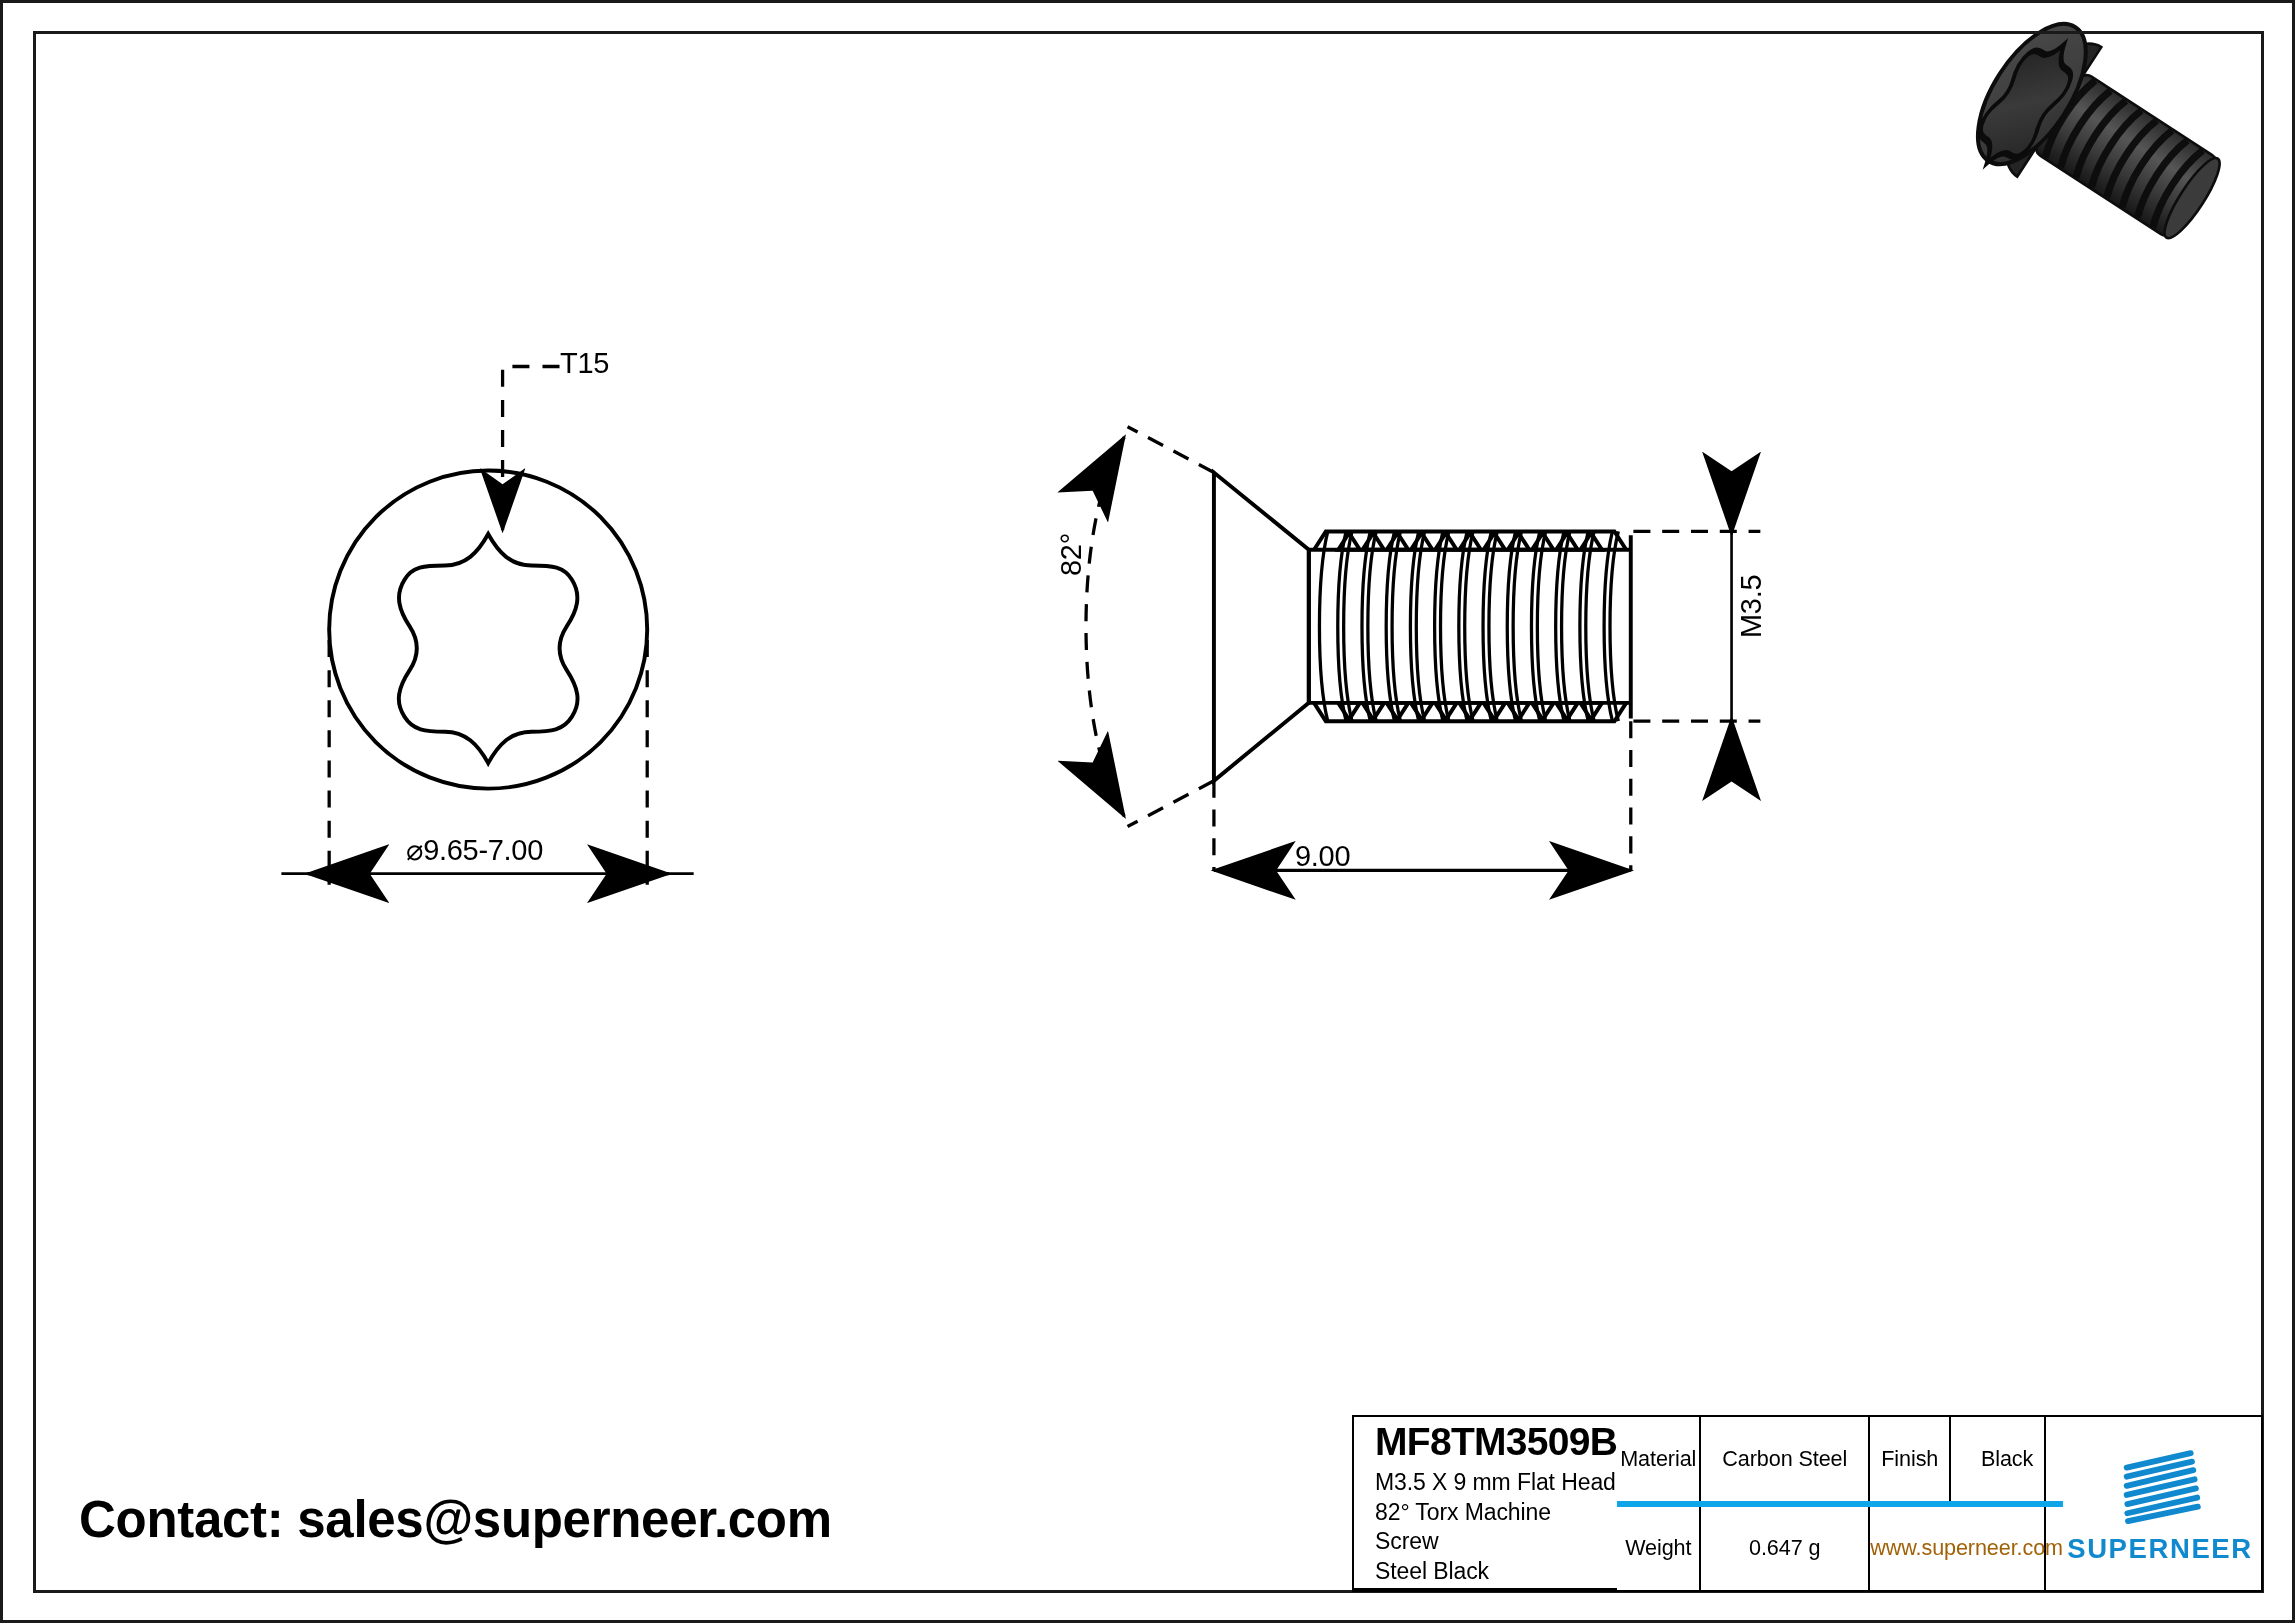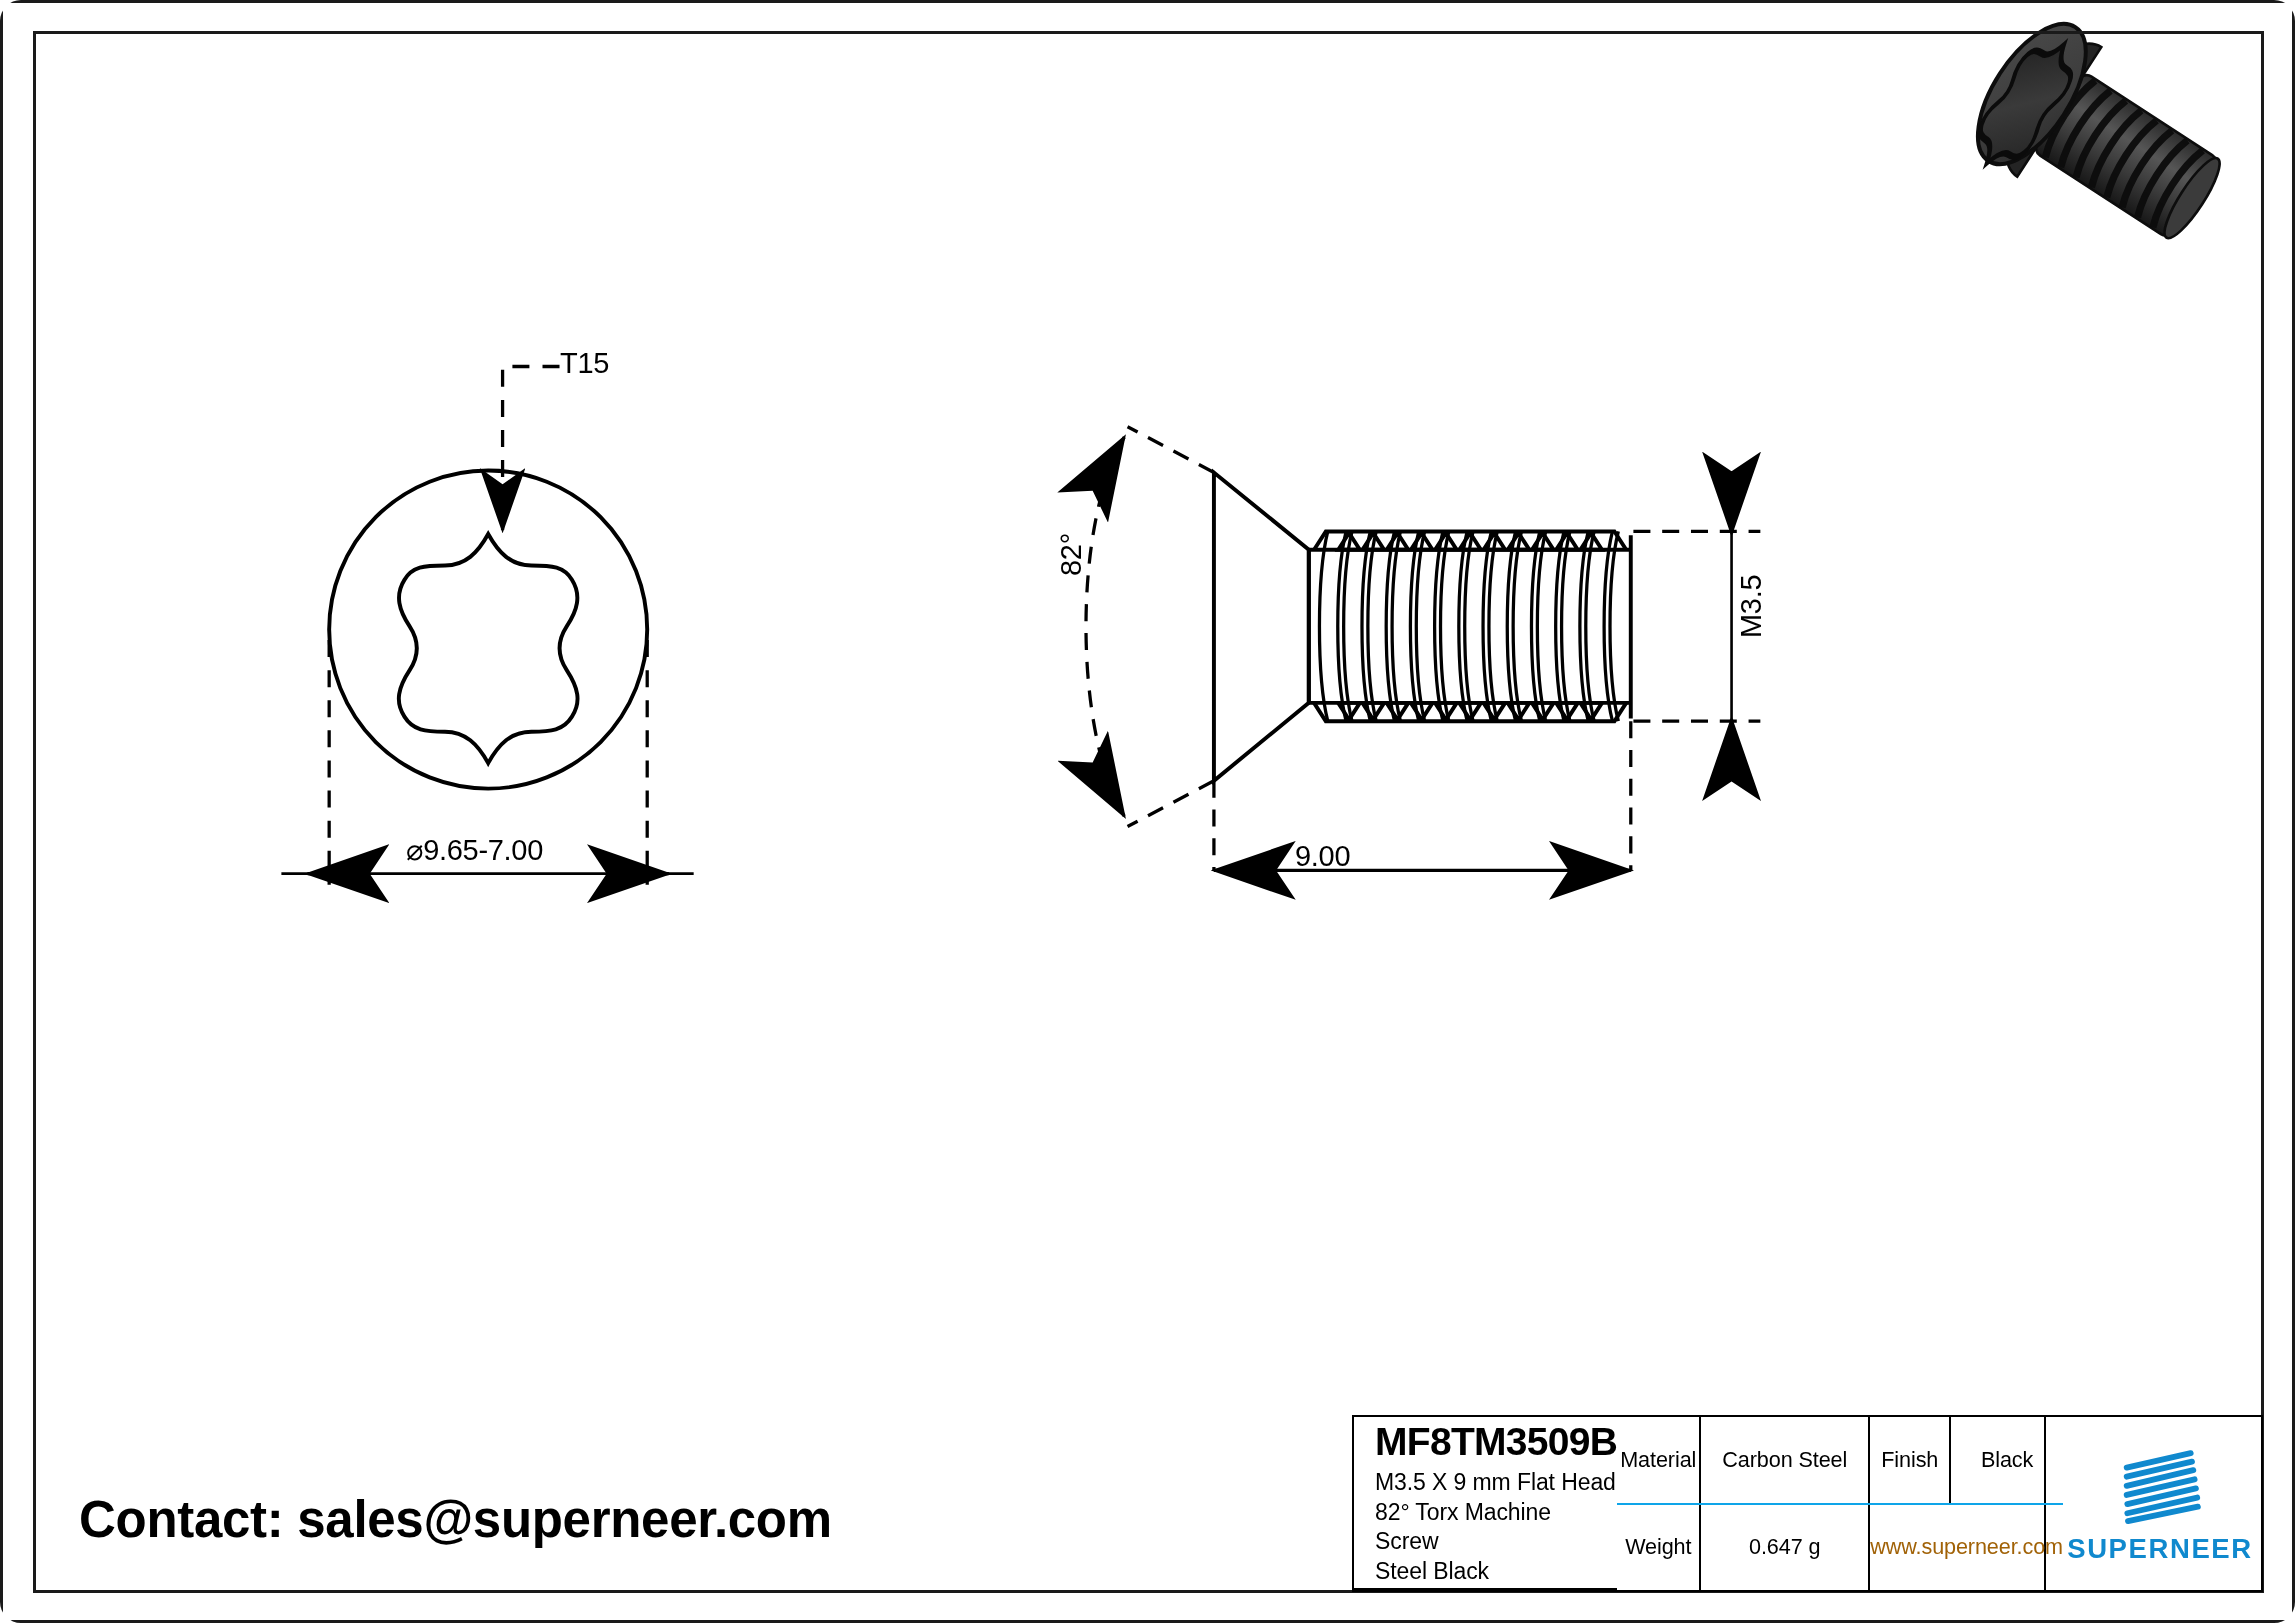--- a/index.html
+++ b/index.html
@@ -10,21 +10,20 @@
   body {
     font-family: "Liberation Sans", sans-serif;
     color: #000;
   }
   #sheet {
     position: relative;
     width: 2295px;
     height: 1623px;
     background: #ffffff;
     overflow: hidden;
-    border-radius: 21px;
   }
   
   .outer-border {
     position: absolute;
     left: 0; top: 0;
     width: 2295px; height: 1623px;
     border: 3.3px solid #1a1a1a;
     box-sizing: border-box;
     pointer-events: none;
   }
@@ -112,21 +111,21 @@
   .tb-table {
     flex: 1;
     display: flex;
     flex-direction: column;
   }
   .tb-row {
     flex: 1;
     display: flex;
     align-items: stretch;
   }
-  .tb-row.row-top { border-bottom: 2px solid #0ea5e9; text-align: center; }
+  .tb-row.row-top { border-bottom: 6px solid #0ea5e9; text-align: center; }
   .tb-cell {
     display: flex;
     align-items: center;
     justify-content: center;
     font-size: 21.6px;
     box-sizing: border-box;
     letter-spacing: -0.1px;
   }
   .tb-cell.bordered-right { border-right: 2px solid #000; }
   .c-label  { width: 84px; }

